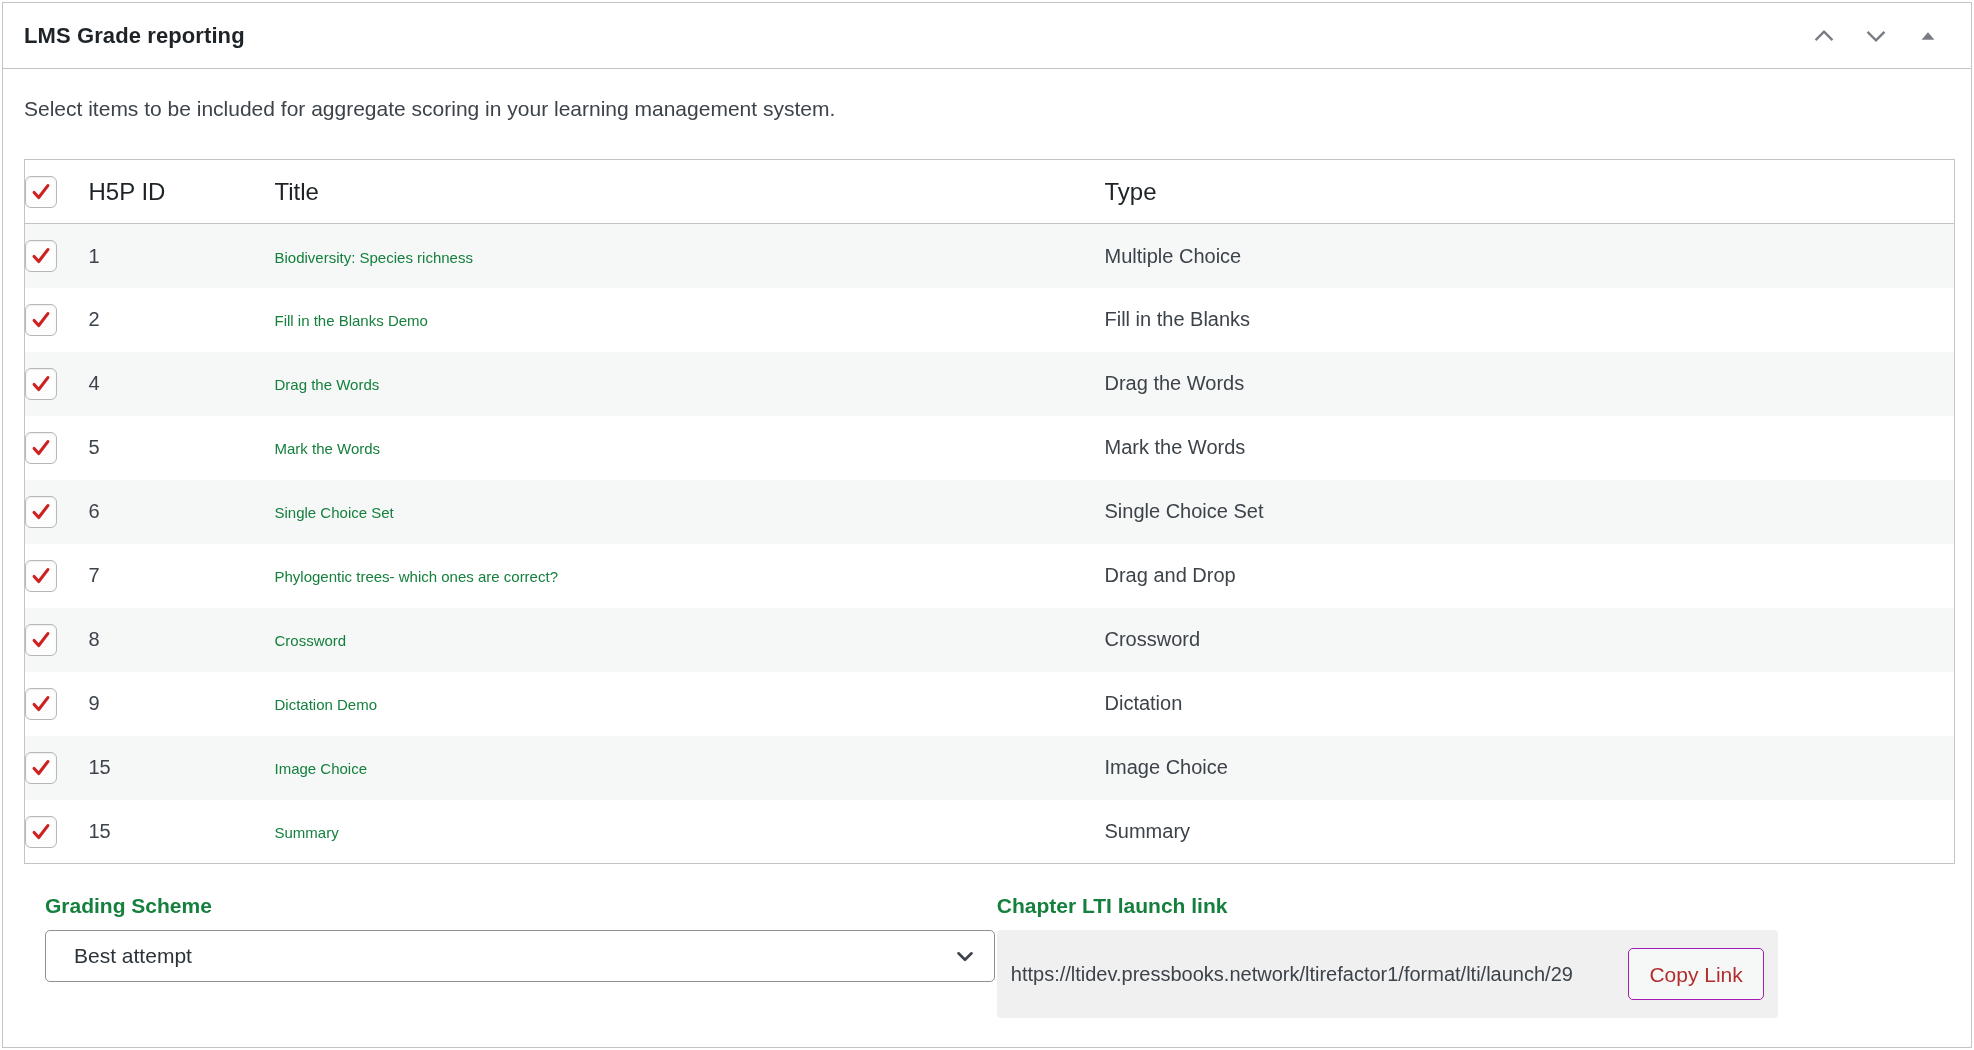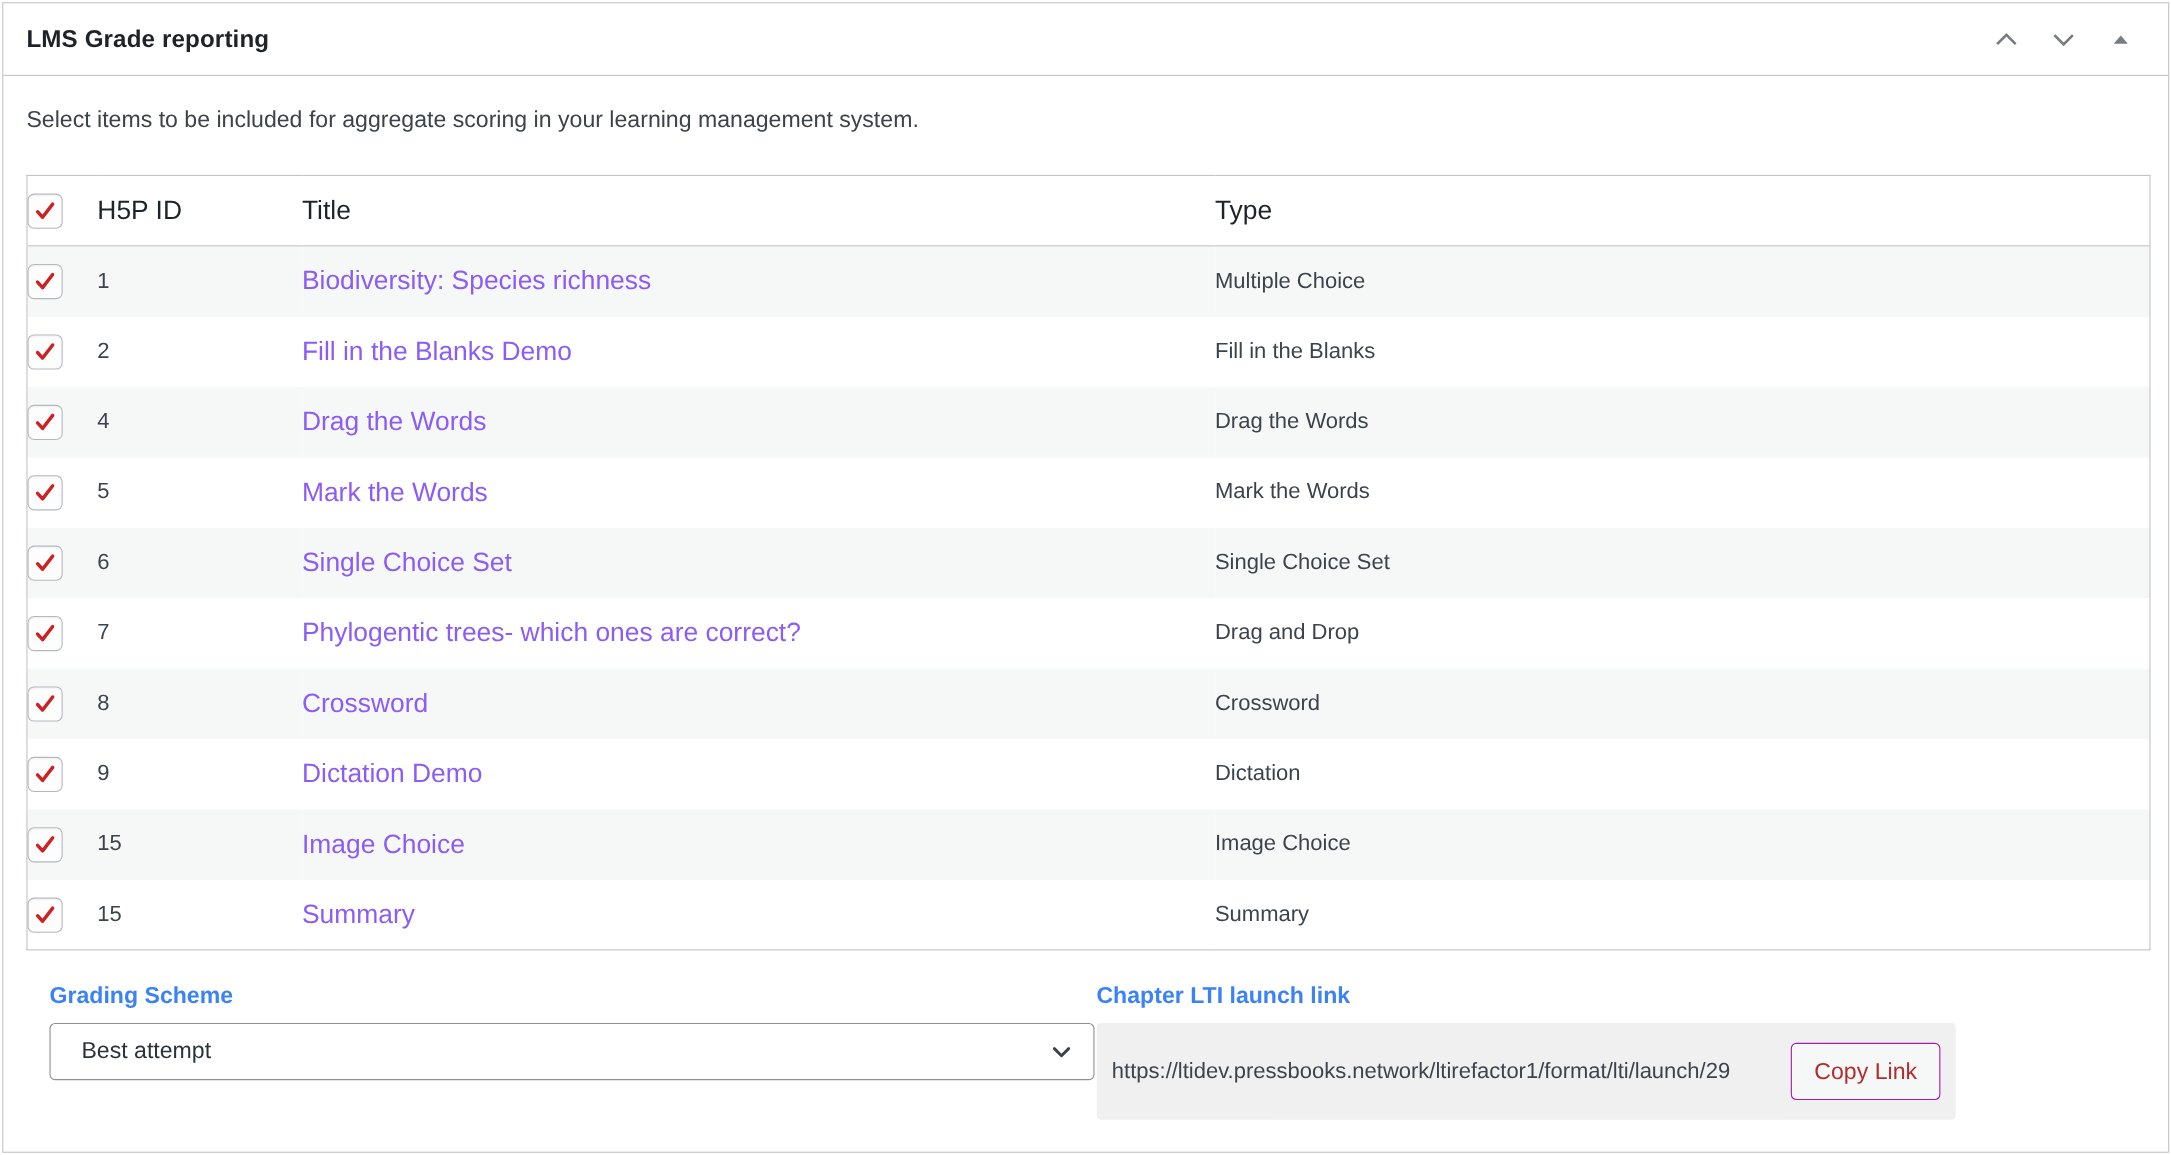--- a/index.html
+++ b/index.html
@@ -97,23 +97,23 @@
   .grade-table tbody tr.even td { background: #ffffff; }
 
   .cell-check { padding-left: 14px; }
   .cell-id    { padding-left: 11px; }
   .cell-title { padding-left: 12px; }
   .cell-type  { padding-left: 12px; }
 
   th.cell-check { padding-left: 14px; }
 
   .title-link {
-    color: #8b5cf6;
+    color: #15803d;
     text-decoration: none;
-    font-size: 24px;
+    font-size: 15px;
     cursor: pointer;
   }
 
   
   .cb {
     width: 32px; height: 32px;
     border: 1px solid #b4b9be;
     border-radius: 6px;
     background: #fdfdfd;
     box-shadow: inset 0 1px 2px rgba(0,0,0,.06);
@@ -132,21 +132,21 @@
     padding: 0 21px;
     margin-top: 29px;
     gap: 0;
   }
   .bottom-col-left { width: 975px; }
   .bottom-col-right { width: 955px; }
 
   .field-label {
     font-size: 21px;
     font-weight: bold;
-    color: #3b82f6;
+    color: #15803d;
     margin: 0 0 12px 0;
     line-height: 1.2;
   }
 
   .select-wrap {
     position: relative;
     width: 950px;
     height: 52px;
   }
   .fake-select {

